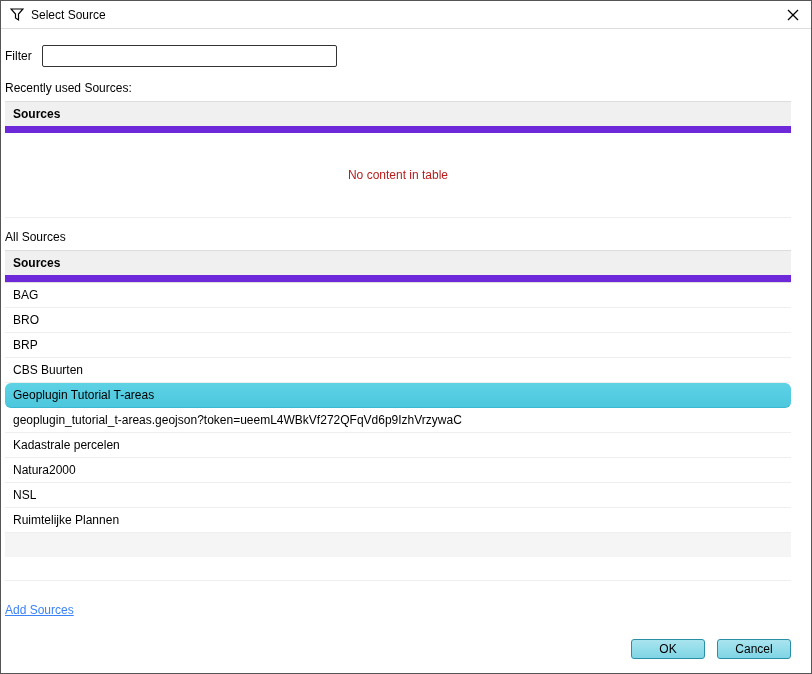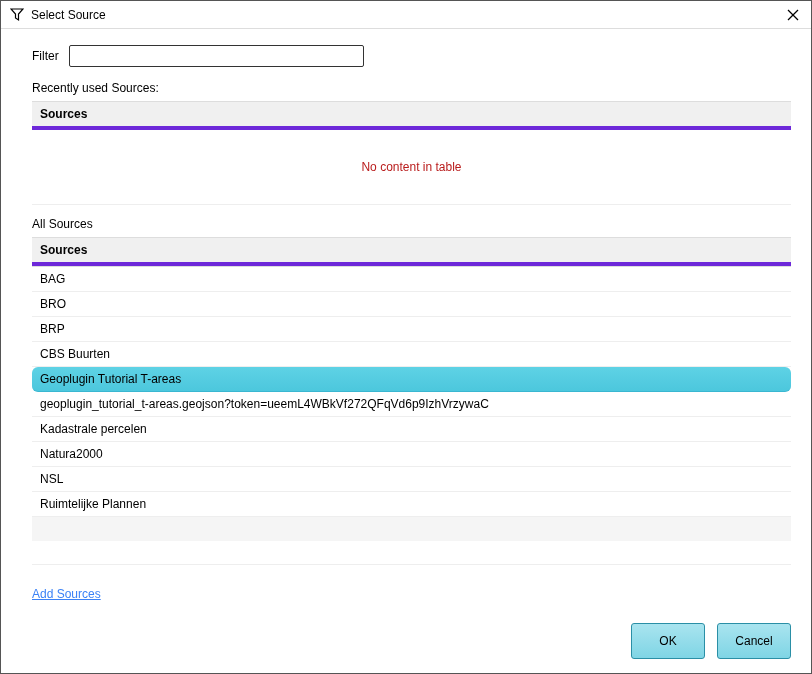--- a/index.html
+++ b/index.html
@@ -2,39 +2,39 @@
 <html><head>
 <meta charset="utf-8">
 <style>
   * { box-sizing: border-box; }
   html, body { margin: 0; padding: 0; font-family: Arial, sans-serif; font-size: 12px; color: #000; }
   .window { width: 812px; height: 674px; border: 1px solid #555; background: #fff; display: flex; flex-direction: column; }
   .titlebar { display: flex; align-items: center; padding: 4px 8px; border-bottom: 1px solid #ddd; height: 28px; }
   .titlebar .icon { width: 16px; height: 16px; margin-right: 6px; display: flex; align-items: center; justify-content: center; }
   .titlebar .title { flex: 1; font-size: 12px; }
   .titlebar .close { width: 20px; height: 20px; display: flex; align-items: center; justify-content: center; cursor: pointer; font-size: 14px; }
-  .body { flex: 1; padding: 16px 20px 10px 31px; display: flex; flex-direction: column; overflow: hidden; }
+  .body { flex: 1; padding: 16px 20px 10px 4px; display: flex; flex-direction: column; overflow: hidden; }
   .filter-row { display: flex; align-items: center; margin-bottom: 14px; }
   .filter-row label { margin-right: 10px; }
   .filter-row input { width: 295px; height: 22px; border: 1px solid #333; border-radius: 2px; padding: 2px 6px; font-size: 12px; }
   .section-label { margin-bottom: 6px; }
-  .table-header { background: #f0f0f0; padding: 5px 8px; font-weight: bold; border-top: 1px solid #ddd; border-bottom: 4px solid #6d28d9; }
+  .table-header { background: #f0f0f0; padding: 5px 8px; font-weight: bold; border-top: 1px solid #ddd; border-bottom: 7px solid #6d28d9; }
   .recent-area { height: 110px; display: flex; align-items: center; justify-content: center; color: #b91c1c; font-size: 12px; border-bottom: 1px solid #eee; margin-bottom: 12px; }
   .allsources-row { display: flex; align-items: flex-start; justify-content: space-between; margin-bottom: 6px; }
   .allsources-row .checkbox { display: flex; align-items: center; gap: 6px; }
   .allsources-row .checkbox .box { width: 16px; height: 16px; border: 1.5px solid #555; border-radius: 3px; cursor: pointer; }
   .list { border-top: 1px solid #ddd; }
   .list .row { padding: 5px 8px; border-bottom: 1px solid #eee; cursor: pointer; white-space: nowrap; overflow: hidden; text-overflow: ellipsis; }
   .list .row.selected { background: linear-gradient(#5ed2e5, #4cc7dd); color: #000; font-weight: normal; border-bottom: 1px solid #3ab7d1; border-radius: 6px; }
   .list .row.sub { font-weight: normal; }
   .list .row.empty { height: 24px; background: #f5f5f5; border-bottom: none; }
   .list .row.empty2 { height: 24px; background: #fff; border-bottom: 1px solid #eee;}
   .add-link { margin-top: 22px; color: #3b82f6; text-decoration: underline; cursor: pointer; width: fit-content; }
   .footer { display: flex; justify-content: flex-end; gap: 12px; padding: 12px 20px 14px 20px; }
-  .btn { width: 74px; height: 36px; border: 1px solid #2a8fa6; background: linear-gradient(#a9e4ef, #7fd5e5); border-radius: 3px; cursor: pointer; font-size: 12px; display: flex; align-items: center; justify-content: center; }
+  .btn { width: 74px; height: 20px; border: 1px solid #2a8fa6; background: linear-gradient(#a9e4ef, #7fd5e5); border-radius: 3px; cursor: pointer; font-size: 12px; display: flex; align-items: center; justify-content: center; }
 </style>
 </head>
 <body>
 
 <div class="window">
 
   <div class="titlebar">
     <span class="icon">
       <svg width="14" height="14" viewBox="0 0 14 14">
         <path d="M1 1 L13 1 L8.5 6 L8.5 12 L5.5 10 L5.5 6 Z" fill="none" stroke="#000" stroke-width="1.2"></path>

